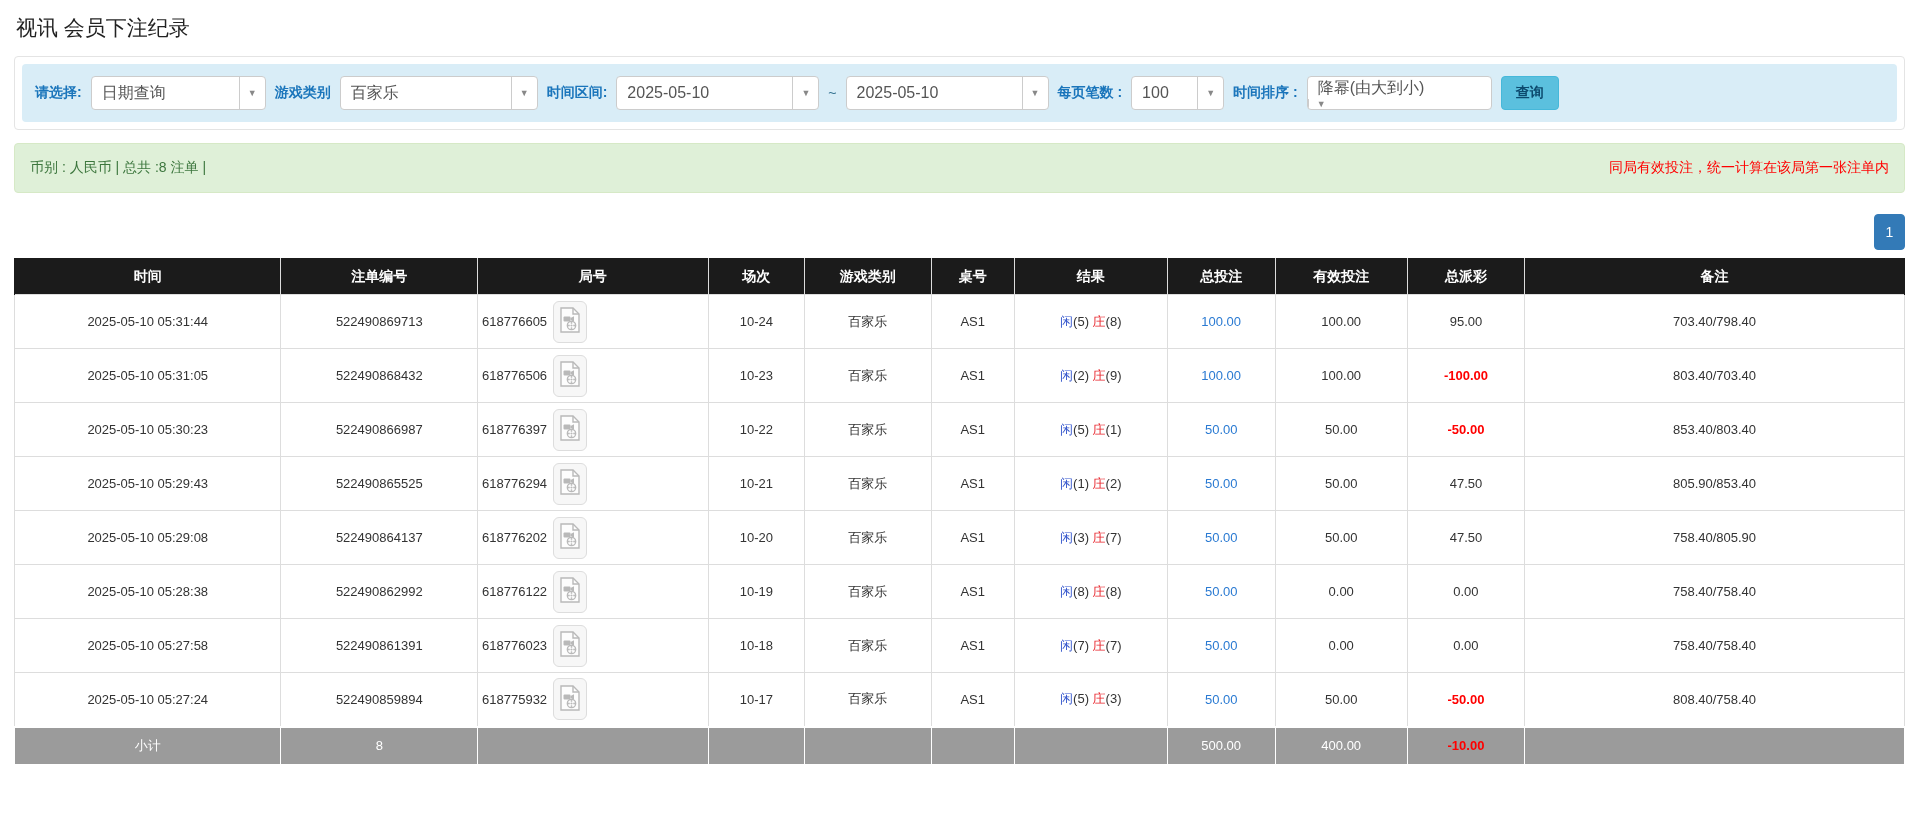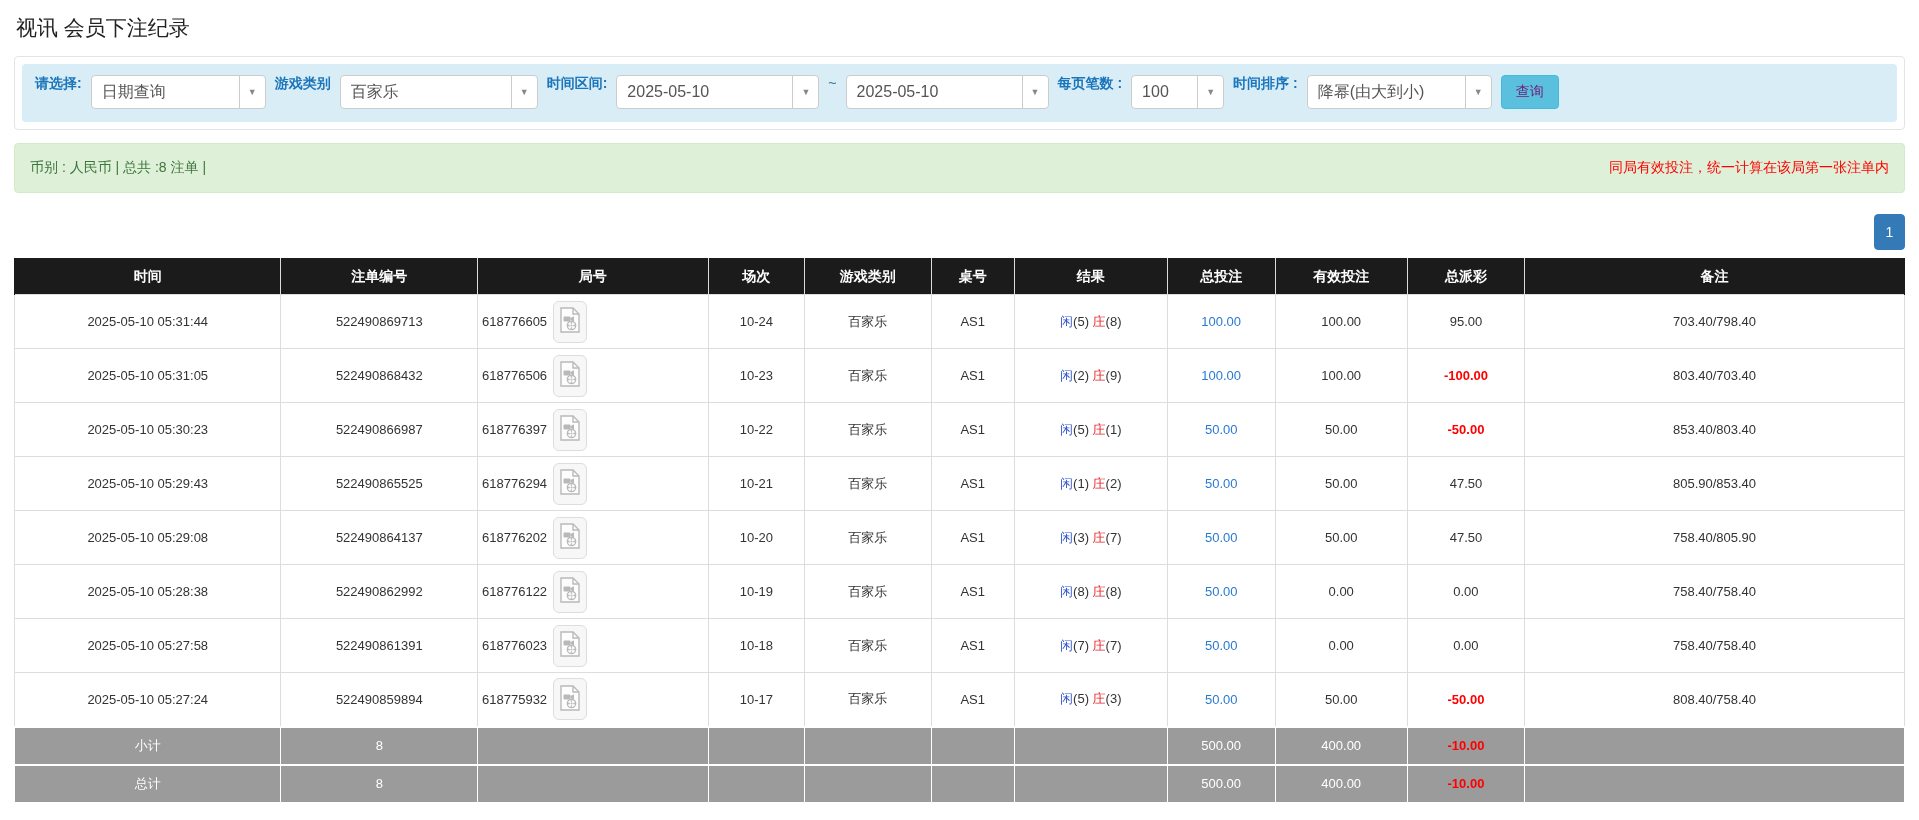--- a/index.html
+++ b/index.html
@@ -10,38 +10,38 @@
     color: #333; overflow: hidden;
   }
   .container { padding: 10px 14px 0 14px; }
 
   .page-title { font-size: 21px; font-weight: 500; color: #222; margin: 4px 0 14px 2px; }
 
   
   .filter-panel { border: 1px solid #e4e4e4; border-radius: 4px; padding: 7px; background: #fff; }
   .filter-bar {
     background: #d9edf7; border-radius: 4px; padding: 11px 13px;
-    display: flex; align-items: flex-start; gap: 9px; height: 58px;
+    display: flex; align-items: center; gap: 9px; height: 58px;
   }
   .f-label { color: #1a75bb; font-weight: bold; font-size: 14px; white-space: nowrap; }
   .tilde { color: #31708f; font-size: 14px; }
   .select {
     background: #fff; border: 1px solid #ccc; border-radius: 4px; height: 34px;
     display: flex; align-items: stretch; overflow: hidden; cursor: pointer;
   }
   .select .val { padding: 0 10px; display: flex; align-items: center; font-size: 16px; color: #555; flex: 1; white-space: nowrap; }
   .select .arrow { width: 26px; border-left: 1px solid #ccc; display: flex; align-items: center; justify-content: center; color: #888; font-size: 9px; }
   .w-select1 { width: 175px; }
   .w-game   { width: 198px; }
   .w-date   { width: 203px; }
   .w-size   { width: 93px; }
-  .w-sort   { width: 185px; }
+  .w-sort   { width: 185px; flex-direction: column; }
   .btn-search {
-    background: #5bc0de; color: #701a75; border: 1px solid #46b8da; border-radius: 4px;
-    height: 34px; padding: 0 14px; font-size: 14px; cursor: pointer;
+    background: #5bc0de; color: #0c4a6e; border: 1px solid #46b8da; border-radius: 4px;
+    height: 34px; padding: 0 14px; font-size: 14px; cursor: pointer; font-weight: bold;
   }
 
   
   .summary-bar {
     margin-top: 13px; background: #dff0d8; border: 1px solid #d6e9c6; border-radius: 4px;
     padding: 15px; display: flex; justify-content: space-between; align-items: center; font-size: 14px;
   }
   .summary-left { color: #3c763d; }
   .summary-right { color: #ff0000; }
 
@@ -430,29 +430,16 @@
         <td></td>
           <td></td>
           <td></td>
         <td></td>
           <td></td>
         <td>500.00</td>
         <td>400.00</td>
         <td class="neg">-10.00</td>
         <td></td>
       </tr>
-      <tr>
-        <td>总计</td>
-        <td>8</td>
-        <td></td>
-          <td></td>
-          <td></td>
-        <td></td>
-          <td></td>
-        <td>500.00</td>
-        <td>400.00</td>
-        <td class="neg">-10.00</td>
-        <td></td>
-      </tr>
     </tfoot>
   </table>
 
 </div>
 
 </body></html>

